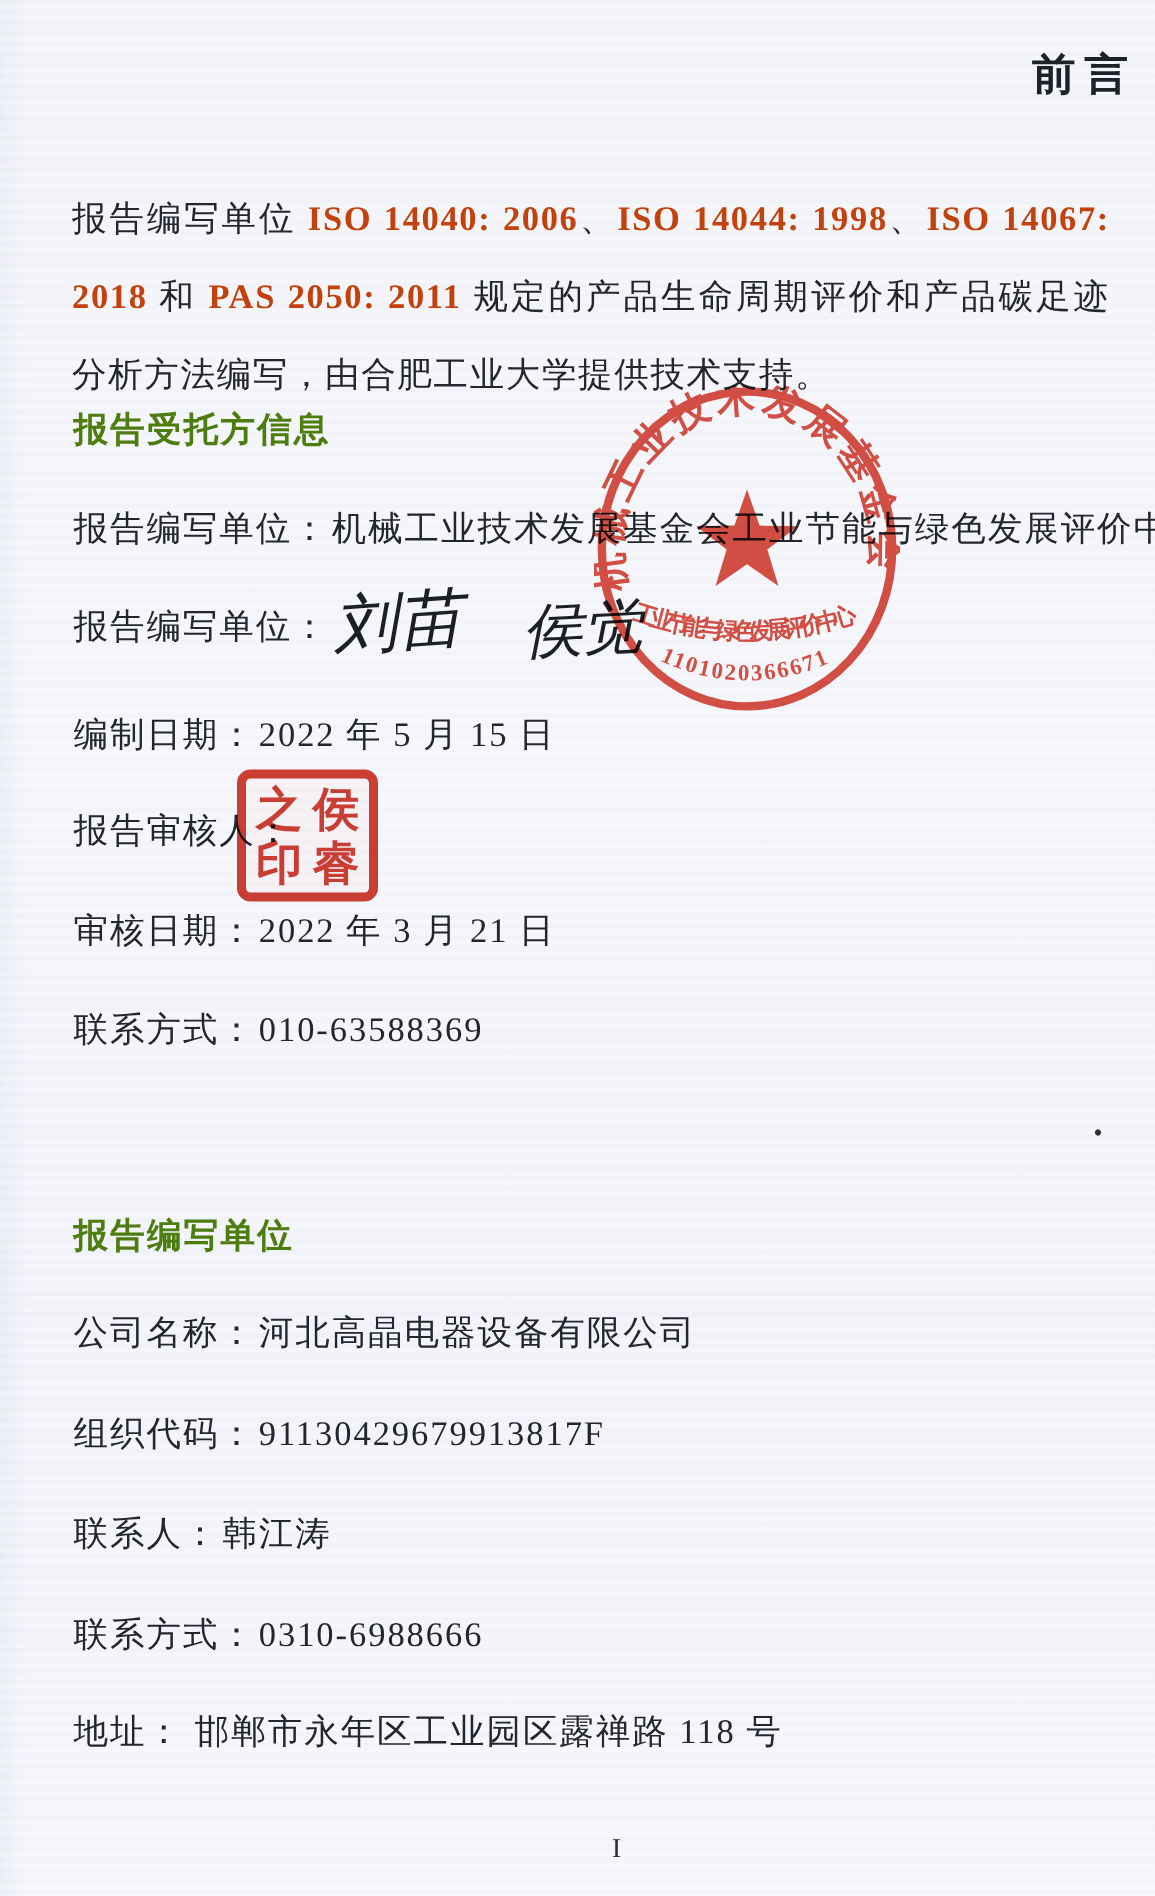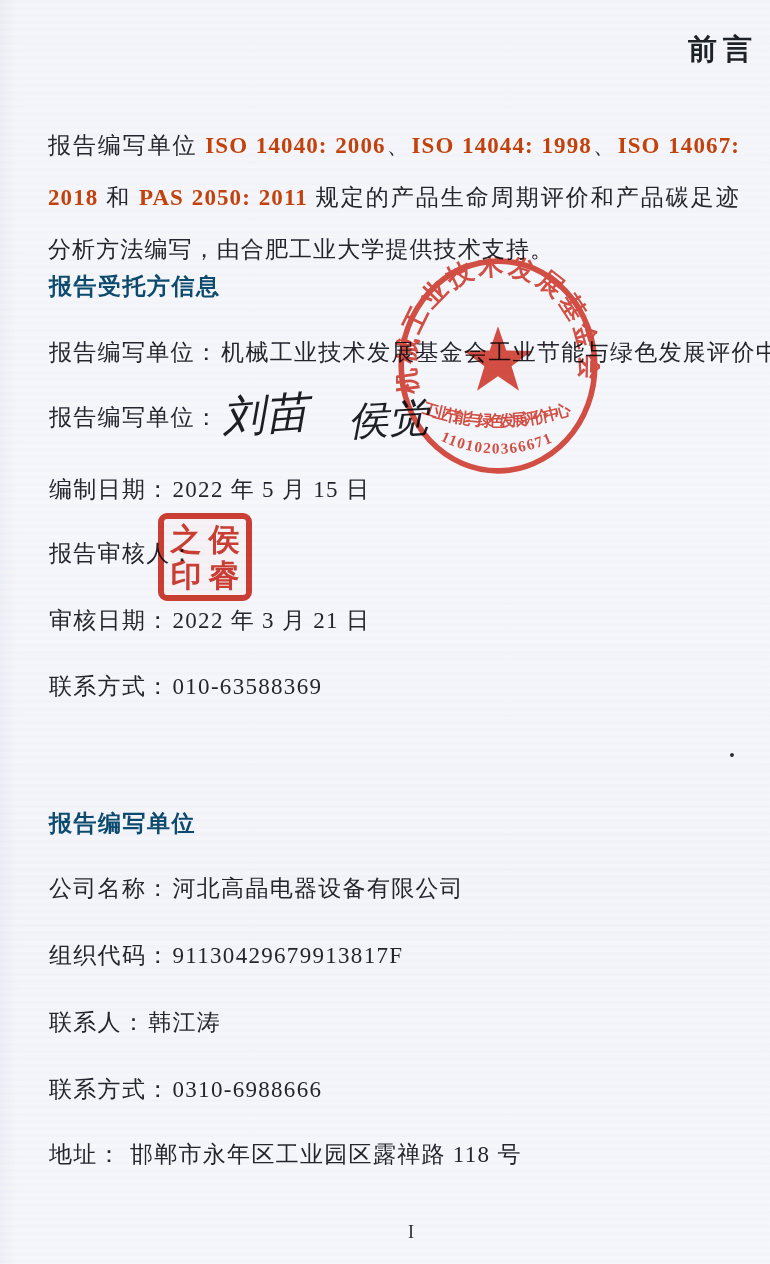--- a/index.html
+++ b/index.html
@@ -24,21 +24,21 @@
     font-size:29px;font-weight:bold;letter-spacing:6px;color:#1d2128;z-index:1;
   }
   .intro{
     position:absolute;top:97px;left:48px;width:692px;
     font-size:23px;line-height:52px;letter-spacing:1.1px;
     text-align:justify;z-index:1;
   }
   .intro b{color:#c2410c;}
   .section-heading{
     position:absolute;left:49px;font-size:23px;font-weight:bold;
-    letter-spacing:1.5px;color:#0c4a6e;z-index:1;
+    letter-spacing:1.5px;color:#4d7c0f;z-index:1;
   }
   .field-row{
     position:absolute;left:49px;font-size:23px;letter-spacing:1.3px;
     white-space:nowrap;z-index:1;
   }
   .field-row .value{margin-left:2px;}
   .field-row .value.gap{margin-left:8px;}
   .signature{
     position:absolute;z-index:2;color:#1c1f24;
     font-style:italic;font-weight:500;white-space:nowrap;

